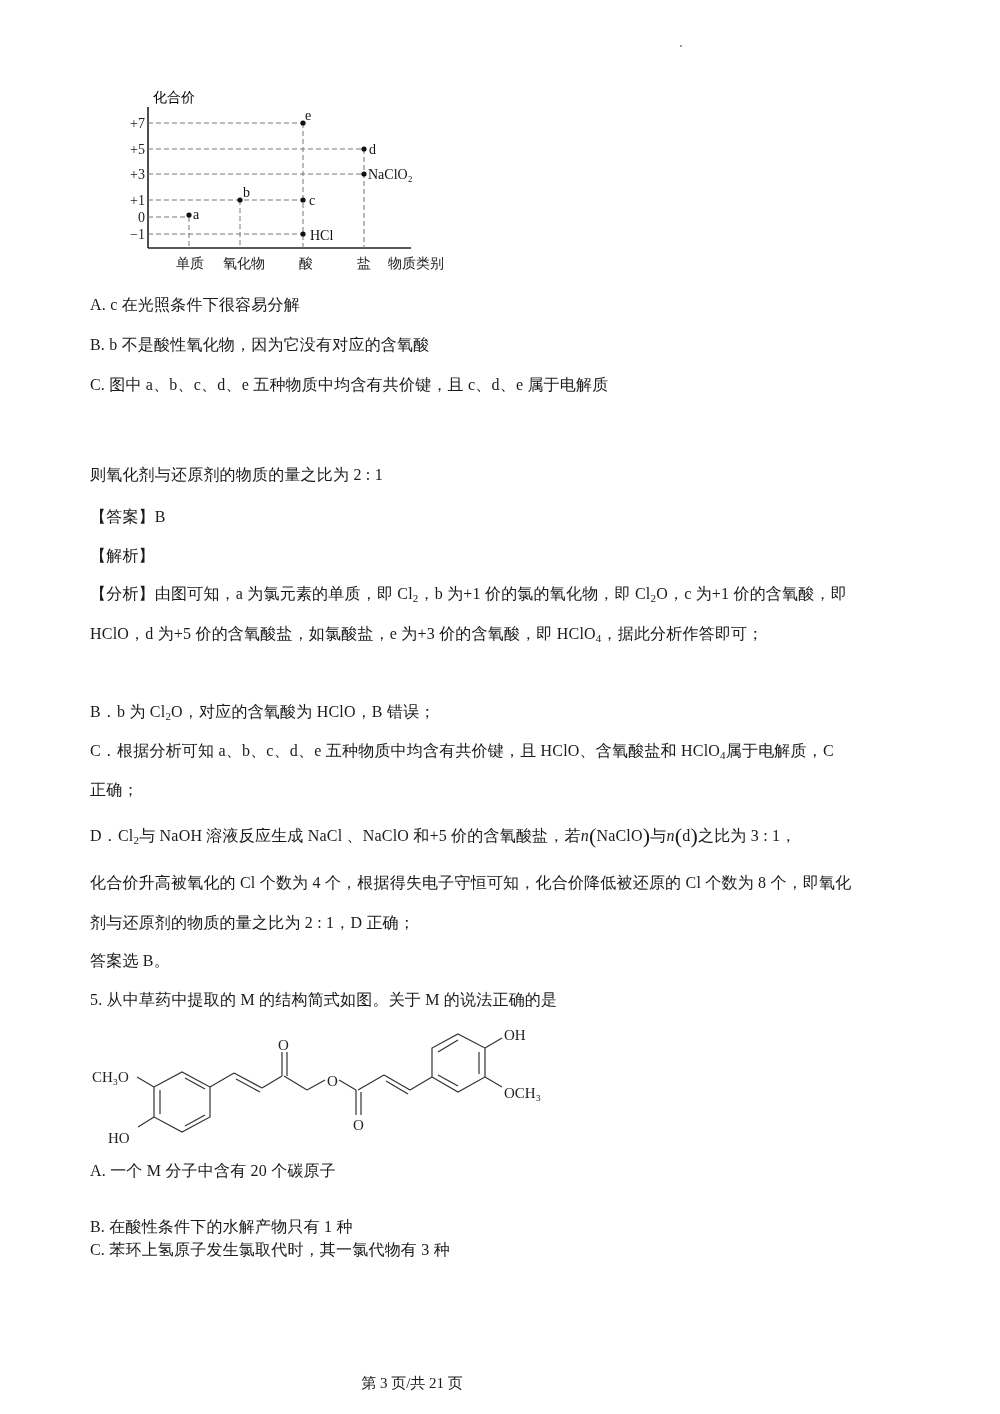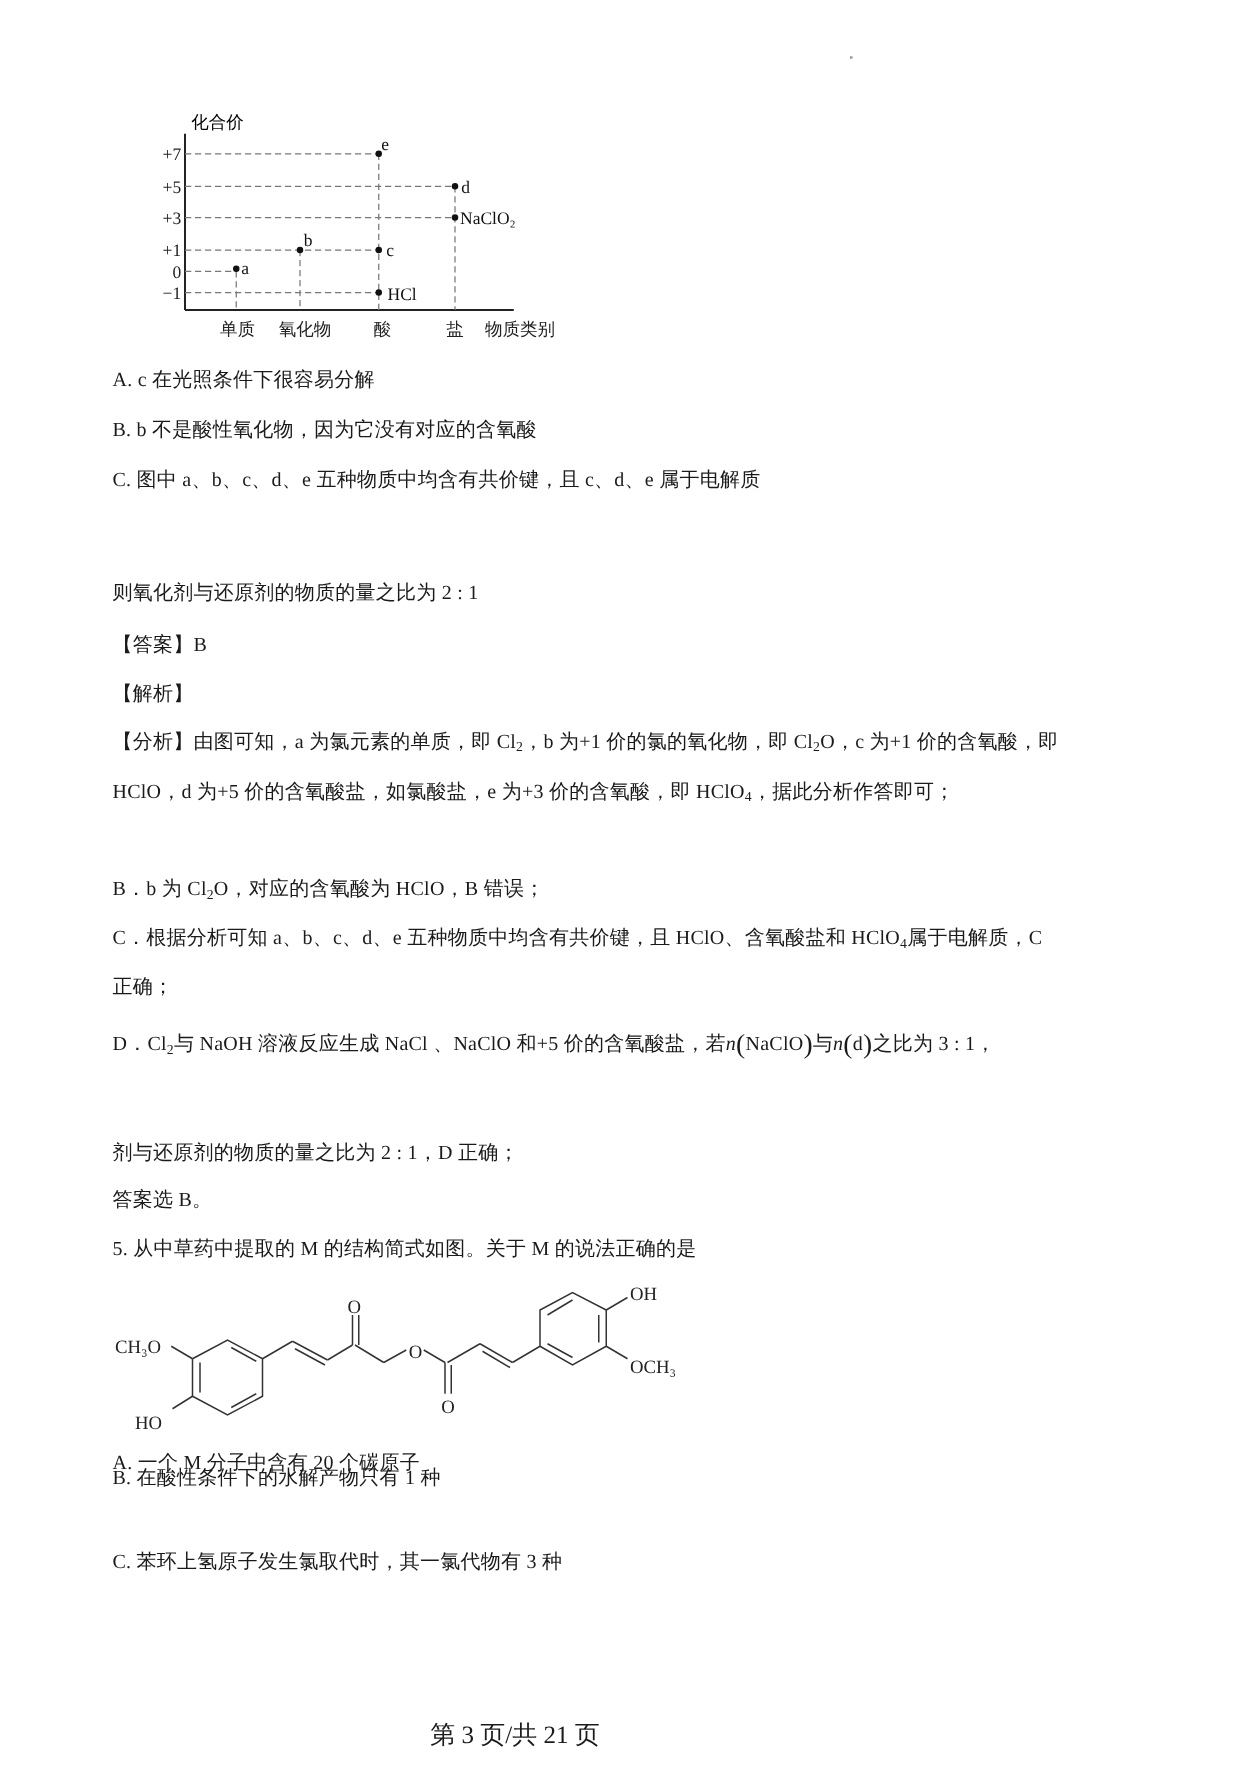--- a/index.html
+++ b/index.html
@@ -18,21 +18,21 @@
       font-family: "Liberation Serif", "DejaVu Serif", serif;
       text-align: center;
     }
     .line sub { font-size: 11px; vertical-align: -3px; line-height: 0; }
     .math-n { font-style: italic; }
     .paren { font-size: 22px; vertical-align: -2px; line-height: 0; }
     .molecule { position: absolute; left: 82px; top: 1020px; width: 500px; height: 135px; }
     .molecule svg { width: 500px; height: 135px; display: block; }
     .footer {
       position: absolute; left: 0; width: 824px; top: 1374px; text-align: center;
-      font-size: 20px; font-family: "Liberation Serif", "DejaVu Serif", serif;
+      font-size: 15px; font-family: "Liberation Serif", "DejaVu Serif", serif;
     }
   </style>
 </head>
 <body>
 
 <div class="page">
 
   <div class="dot-mark"></div>
 
   <div class="chart">
@@ -114,20 +114,21 @@
     <span>B．b 为 Cl</span><sub>2</sub><span>O，对应的含氧酸为 HClO，B 错误；</span>
   </div>
   <div class="line" style="top:740px">
     <span>C．根据分析可知 a、b、c、d、e 五种物质中均含有共价键，且 HClO、含氧酸盐和 HClO</span><sub>4</sub><span>属于电解质，C</span>
   </div>
   <div class="line" style="top:779px">正确；</div>
 
   <div class="line" style="top:825px">
     <span>D．Cl</span><sub>2</sub><span>与 NaOH 溶液反应生成 NaCl 、NaClO 和+5 价的含氧酸盐，若</span><span class="math-n">n</span><span class="paren">(</span><span>NaClO</span><span class="paren">)</span><span>与</span><span class="math-n">n</span><span class="paren">(</span><span>d</span><span class="paren">)</span><span>之比为 3 : 1，</span>
   </div>
+  <div class="line" style="top:872px">化合价升高被氧化的 Cl 个数为 4 个，根据得失电子守恒可知，化合价降低被还原的 Cl 个数为 8 个，即氧化</div>
   <div class="line" style="top:912px">剂与还原剂的物质的量之比为 2 : 1，D 正确；</div>
   <div class="line" style="top:950px">答案选 B。</div>
 
   <div class="line" style="top:989px">5.  从中草药中提取的 M 的结构简式如图。关于 M 的说法正确的是</div>
 
   <div class="molecule">
     <svg viewBox="0 0 500 135" xmlns="http://www.w3.org/2000/svg" font-family="Liberation Serif, DejaVu Serif, serif" stroke="#333" stroke-width="1.2" fill="none">
 
       <g>
         <polyline points="72,67 100,52 128,67 128,97 100,112 72,97 72,67"></polyline>
@@ -171,17 +172,17 @@
         <text x="196" y="30">O</text>
         <text x="245" y="66">O</text>
         <text x="271" y="110">O</text>
         <text x="422" y="20">OH</text>
         <text x="422" y="78">OCH₃</text>
       </g>
     </svg>
   </div>
 
   <div class="line" style="top:1160px">A.  一个 M 分子中含有 20 个碳原子</div>
-  <div class="line" style="top:1172px">B.  在酸性条件下的水解产物只有 1 种</div>
+  <div class="line" style="top:1216px">B.  在酸性条件下的水解产物只有 1 种</div>
   <div class="line" style="top:1239px">C.  苯环上氢原子发生氯取代时，其一氯代物有 3 种</div>
 
   <div class="footer">第 3 页/共 21 页</div>
 </div>
 
 </body></html>

